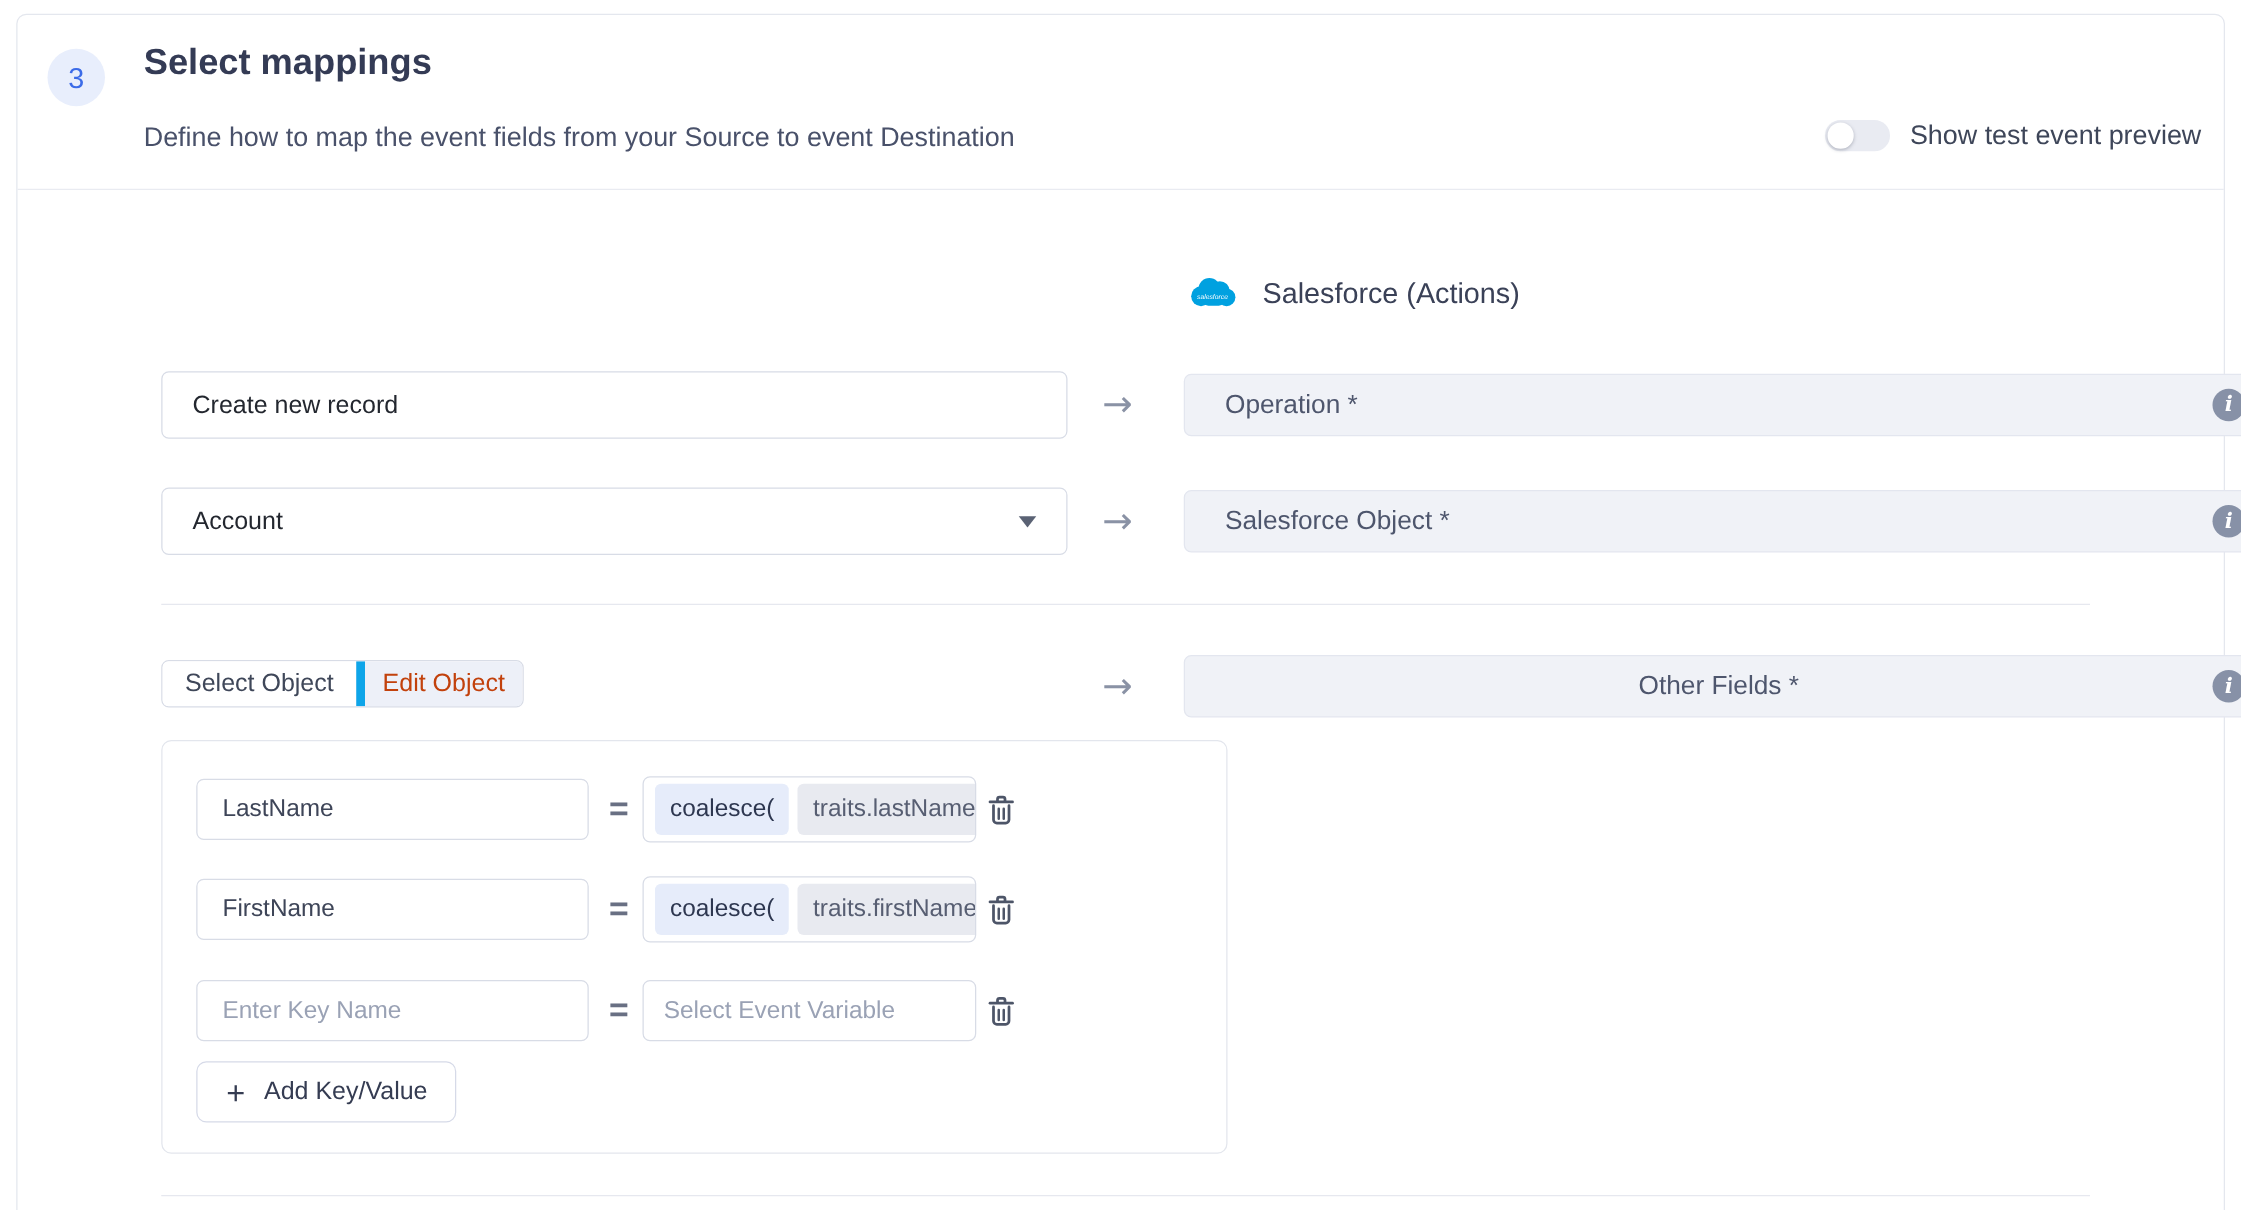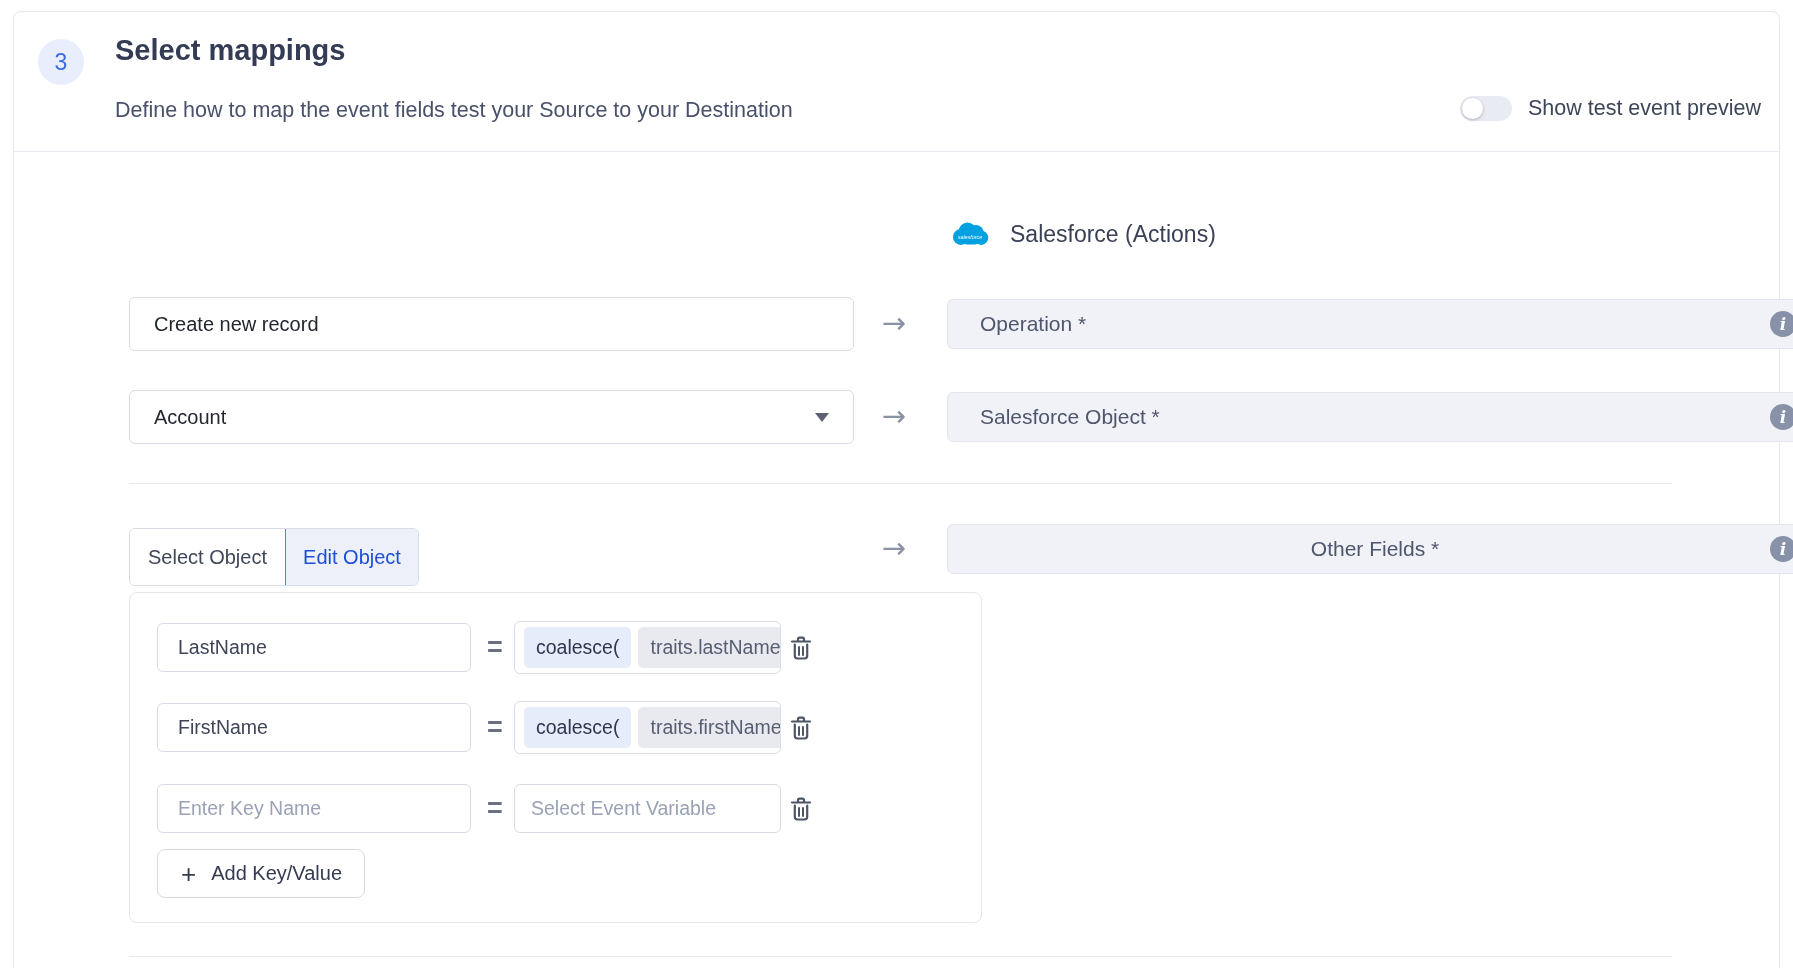--- a/index.html
+++ b/index.html
@@ -47,25 +47,25 @@
   .info-icon { width:26px; height:26px; border-radius:50%; background:#8791A7; color:#fff;
                font-family:"DejaVu Serif",serif; font-style:italic; font-weight:700; font-size:17px;
                display:flex; align-items:center; justify-content:center; cursor:pointer; }
 
   .chevron-down { width:0; height:0; border-left:7px solid transparent; border-right:7px solid transparent;
                   border-top:9px solid #5A6274; margin-left:auto; }
 
   .divider { position:absolute; left:115px; width:1543px; height:1px; background:#E6E8EF; }
 
   
-  .tab-group { position:absolute; left:115px; top:516px; height:58px; display:flex;
+  .tab-group { position:absolute; left:115px; top:516px; height:38px; display:flex;
                border:1px solid #D8DCE6; border-radius:6px; overflow:hidden; background:#fff; }
   .tab { display:flex; align-items:center; justify-content:center; font-size:20px; cursor:pointer; }
   .tab.inactive { width:155px; color:#3F4759; background:#fff; }
-  .tab.active { width:133px; color:#1d4ed8; background:#EDF0F8; border-left:1px solid #0ea5e9; }
+  .tab.active { width:133px; color:#c2410c; background:#EDF0F8; border-left:7px solid #0ea5e9; }
 
   
   .kv-panel { position:absolute; left:115px; top:580px; width:853px; height:331px;
               background:#fff; border:1px solid #E3E6ED; border-radius:8px; }
   .kv-row { position:absolute; left:0; width:100%; height:53px; }
   .kv-key { position:absolute; left:27px; top:2px; width:314px; height:49px;
             border:1px solid #D8DCE6; border-radius:6px; padding:0 20px; font-size:19.5px;
             color:#3E4558; font-family:inherit; outline:none; }
   .kv-key::placeholder { color:#9AA2B5; }
   .kv-equals { position:absolute; left:352px; top:0; width:26px; height:53px; line-height:53px;
@@ -89,21 +89,21 @@
   .plus-glyph { font-size:26px; font-weight:400; color:#353C52; line-height:1; }
 </style>
 </head>
 <body>
 
 <div class="card">
 
   <div class="card-header">
     <div class="step-badge">3</div>
     <div class="page-title">Select mappings</div>
-    <div class="page-subtitle">Define how to map the event fields test your Source to your Destination</div>
+    <div class="page-subtitle">Define how to map the event fields from your Source to event Destination</div>
     <div class="preview-toggle-wrap">
       <div class="toggle">
         <div class="toggle-knob"></div>
       </div>
       <span class="toggle-label">Show test event preview</span>
     </div>
   </div>
 
   <div class="dest-header">
     <svg class="sf-logo" viewBox="0 0 48 34">

